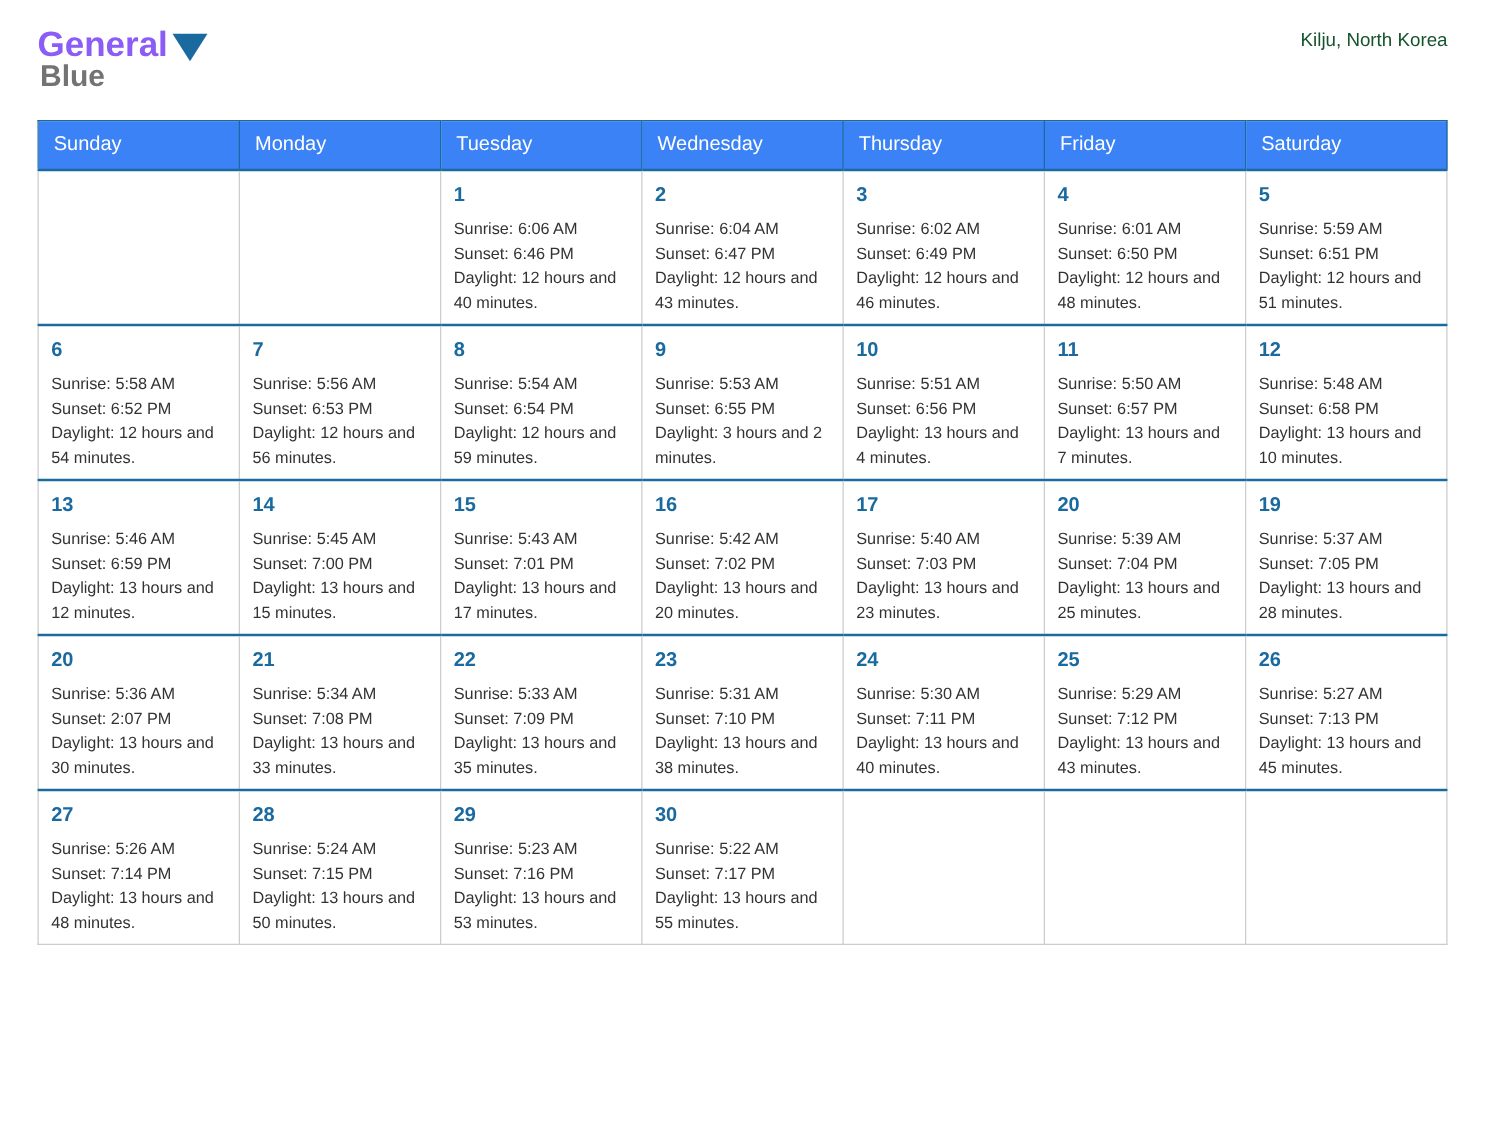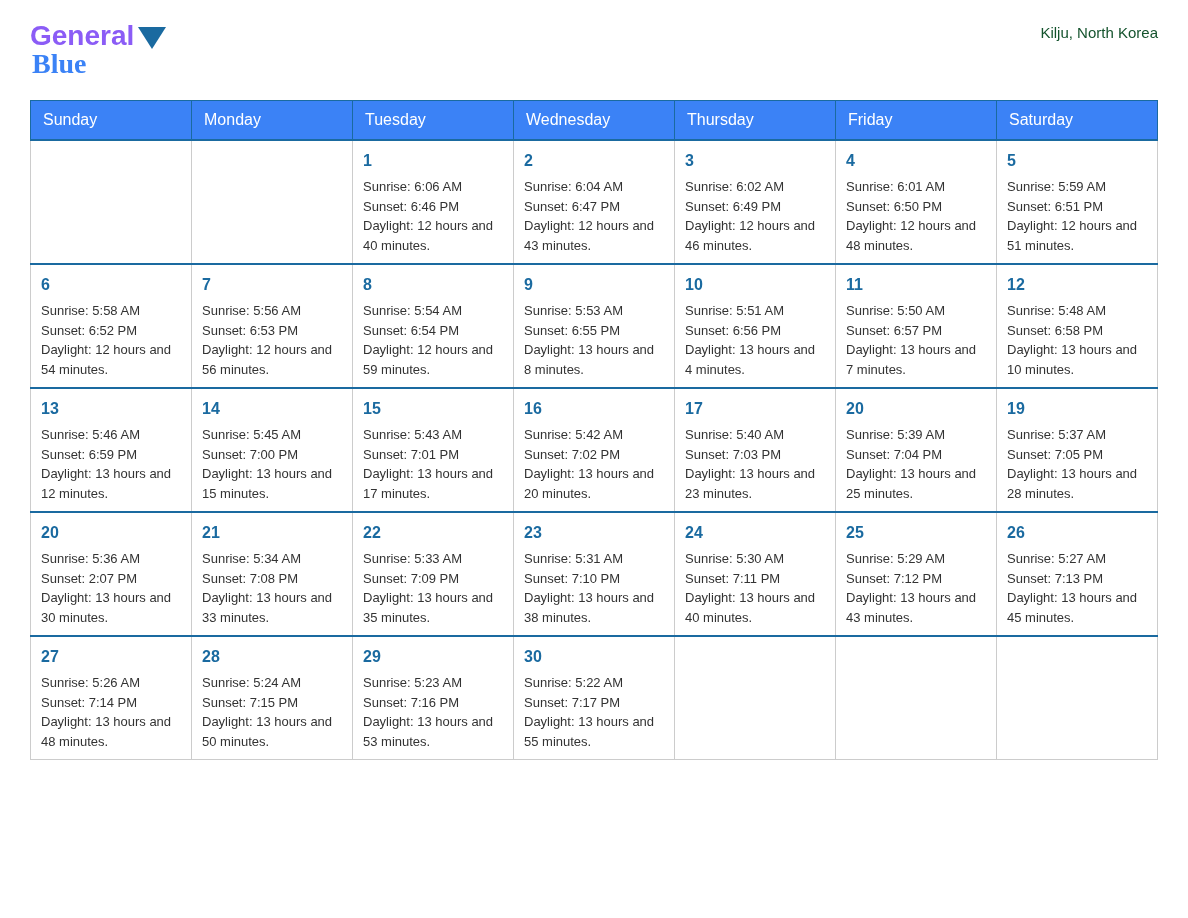--- a/index.html
+++ b/index.html
@@ -34,26 +34,25 @@
     .logo-arrow {
       width: 0;
       height: 0;
       border-left: 14px solid transparent;
       border-right: 14px solid transparent;
       border-top: 22px solid #1a6aa0;
       margin-left: 4px;
       margin-top: 4px;
     }
     .logo-blue {
-      font-size: 28px;
+      font-size: 24px;
       font-weight: bold;
-      color: #3b82f6;
+      color: #737373;
       margin-top: -4px;
       padding-left: 2px;
-      font-family: Liberation Serif, serif;
     }
     .title-block {
       text-align: right;
     }
     .title-block h1 {
       font-size: 52px;
       font-weight: normal;
       color: #333;
       line-height: 1.1;
     }
@@ -183,21 +182,21 @@
         <td>
           <span class="day-num">8</span>
           <div>Sunrise: 5:54 AM</div>
           <div>Sunset: 6:54 PM</div>
           <div>Daylight: 12 hours and 59 minutes.</div>
         </td>
         <td>
           <span class="day-num">9</span>
           <div>Sunrise: 5:53 AM</div>
           <div>Sunset: 6:55 PM</div>
-          <div>Daylight: 13 hours and 8 minutes.</div>
+          <div>Daylight: 3 hours and 2 minutes.</div>
         </td>
         <td>
           <span class="day-num">10</span>
           <div>Sunrise: 5:51 AM</div>
           <div>Sunset: 6:56 PM</div>
           <div>Daylight: 13 hours and 4 minutes.</div>
         </td>
         <td>
           <span class="day-num">11</span>
           <div>Sunrise: 5:50 AM</div>

